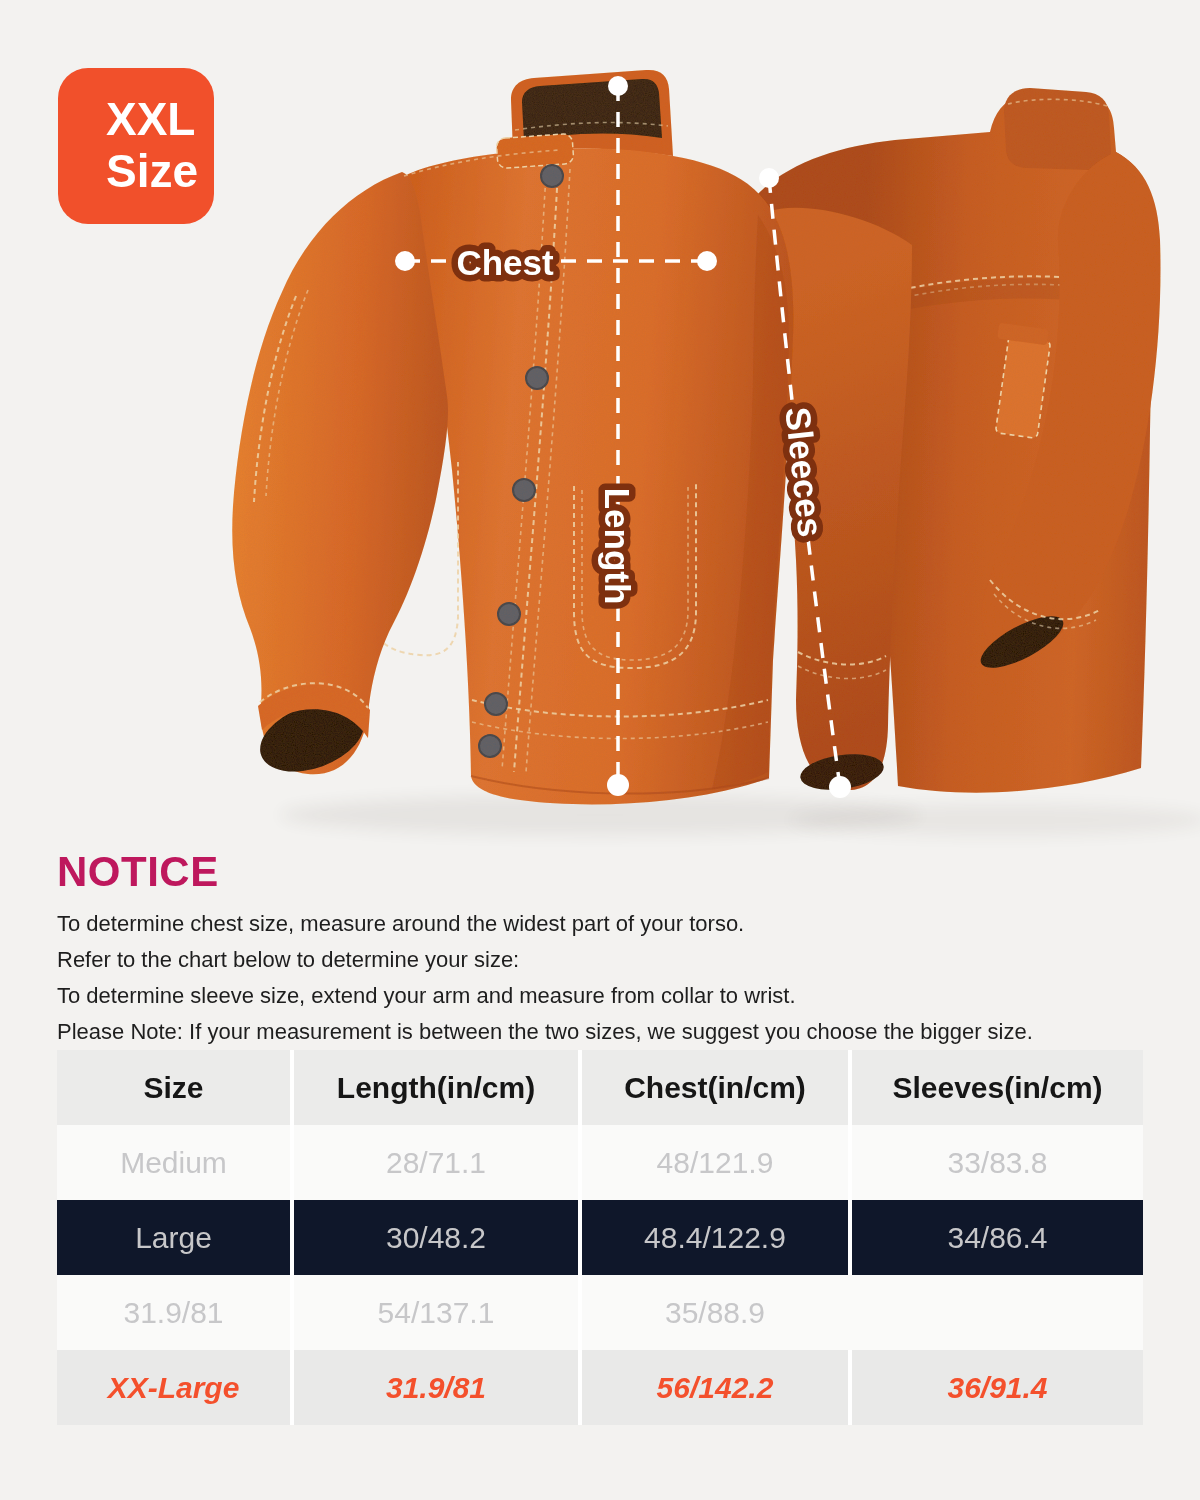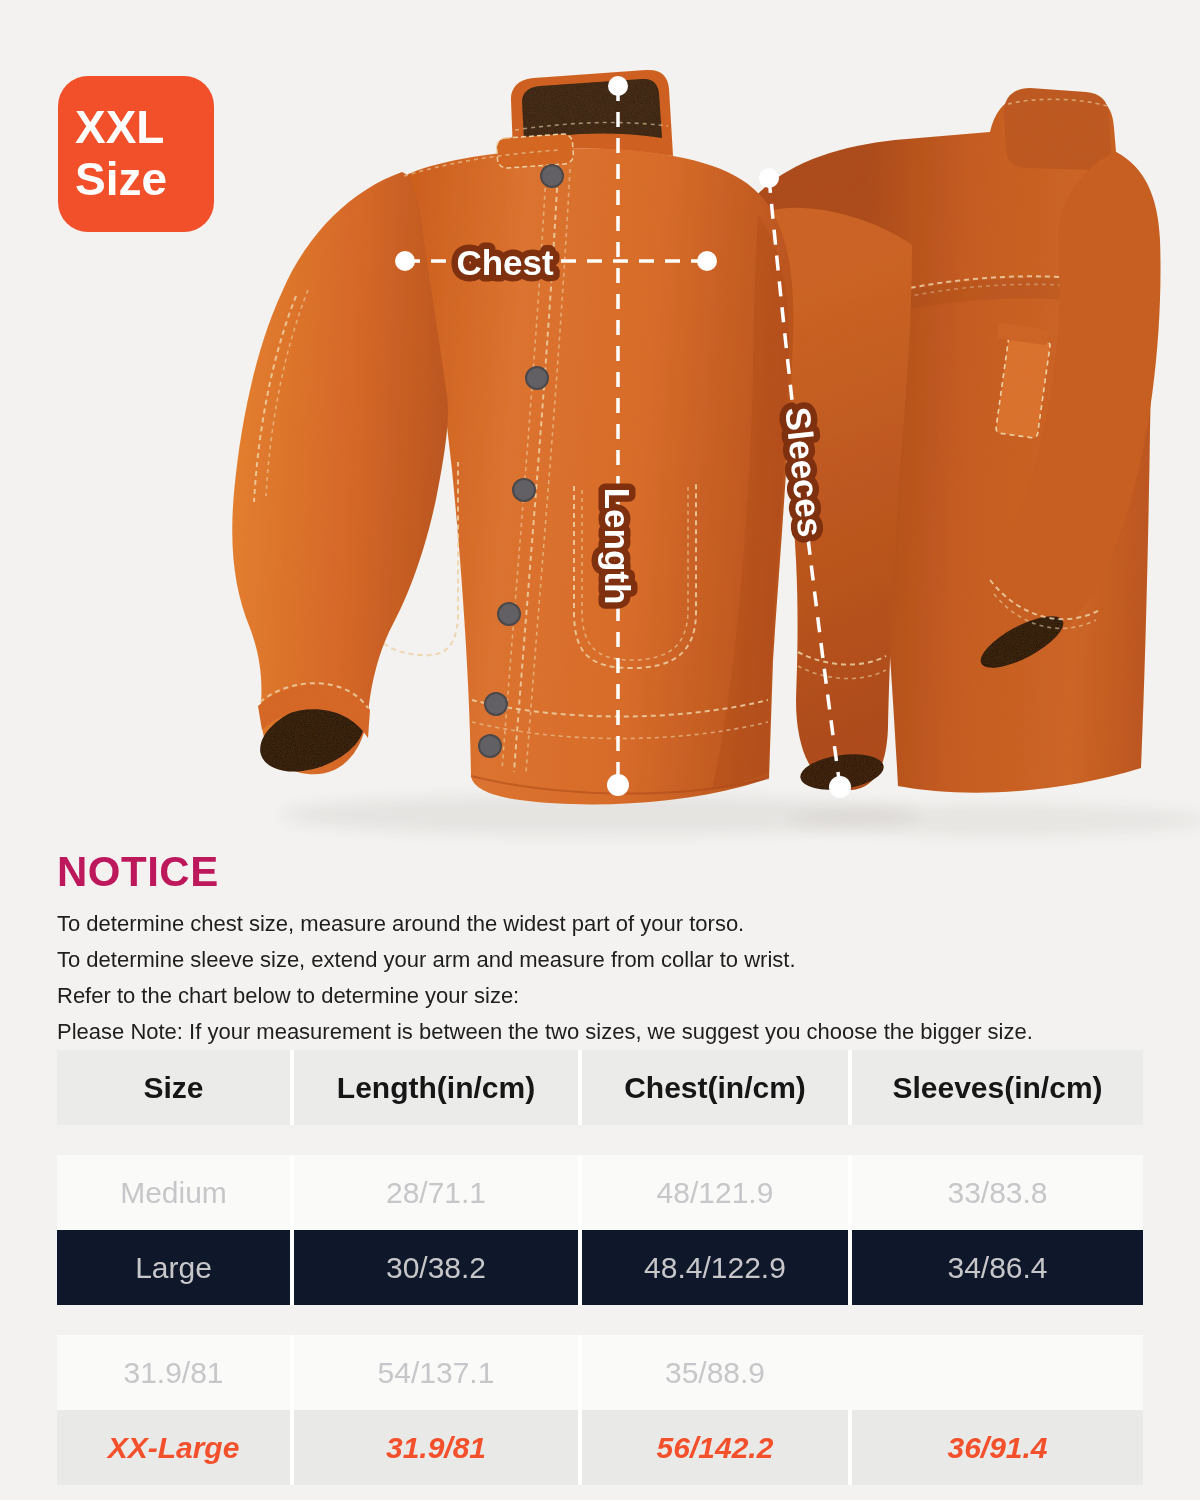--- a/index.html
+++ b/index.html
@@ -3,24 +3,24 @@
 <meta charset="utf-8">
 <style>
   html,body{margin:0;padding:0;}
   body{
     width:1200px;height:1500px;position:relative;overflow:hidden;
     background:#F3F2F0;
     font-family:"Liberation Sans",sans-serif;
   }
   
   .badge{
-    position:absolute;left:58px;top:76px;width:156px;height:156px;
+    position:absolute;left:58px;top:68px;width:156px;height:156px;
     background:#F1502B;border-radius:30px;box-sizing:border-box;
     display:flex;flex-direction:column;justify-content:center;
-    padding-left:17px;color:#FFFFFF;font-weight:700;font-size:46px;line-height:1.12;
+    padding-left:48px;color:#FFFFFF;font-weight:700;font-size:46px;line-height:1.12;
   }
   
   .jacket-svg{position:absolute;left:0;top:0;}
   .measure-label{
     font-family:"Liberation Sans",sans-serif;
     font-size:35px;font-weight:700;fill:#FFFFFF;
     stroke:#7E300F;stroke-width:13px;stroke-linejoin:round;paint-order:stroke;
   }
   .stitch{fill:none;stroke:#F2D8AC;stroke-width:2;stroke-dasharray:5 4;opacity:.85;}
   .stitch2{fill:none;stroke:#F2D8AC;stroke-width:1.6;stroke-dasharray:4 4;opacity:.6;}
@@ -32,21 +32,21 @@
   }
   .notice-text{position:absolute;left:57px;top:906px;width:1100px;}
   .notice-text p{margin:0;font-size:22px;line-height:36px;color:#1E1E1E;}
   
   .size-table{position:absolute;left:57px;top:1050px;width:1086px;}
   .trow{display:grid;grid-template-columns:233px 288px 270px 295px;height:75px;}
   .tcell{display:flex;align-items:center;justify-content:center;font-size:30px;}
   .tcell + .tcell{border-left:4px solid #FFFFFF;box-sizing:border-box;}
   .trow.header{background:#EBEBEA;}
   .trow.header .tcell{font-weight:700;color:#161616;}
-  .trow.light{background:#FAFAF9;margin-top:30px;}
+  .trow.light{background:#FAFAF9;}
   .trow.dark{background:#0f172a;}
   .trow.light .tcell,.trow.dark .tcell{color:#C7C7C9;}
   .trow.highlight{background:#E9E9E8;}
   .trow.highlight .tcell{color:#F4502C;font-weight:700;font-style:italic;}
 </style>
 </head>
 <body>
 
 <div class="badge">
   <span>XXL</span>
@@ -204,41 +204,41 @@
     </g>
     <text class="measure-label" x="505" y="275" text-anchor="middle">Chest</text>
     <text class="measure-label" x="617" y="558" text-anchor="middle" transform="rotate(90 617 546)">Length</text>
     <text class="measure-label" x="804" y="484" text-anchor="middle" transform="rotate(84 804 472)">Sleeces</text>
   </g>
 </svg>
 
 <div class="notice-title">NOTICE</div>
 <div class="notice-text">
   <p>To determine chest size, measure around the widest part of your torso.</p>
+  <p>Refer to the chart below to determine your size:</p>
   <p>To determine sleeve size, extend your arm and measure from collar to wrist.</p>
-  <p>Refer to the chart below to determine your size:</p>
   <p>Please Note: If your measurement is between the two sizes, we suggest you choose the bigger size.</p>
 </div>
 
 <div class="size-table">
   <div class="trow header">
     <div class="tcell">Size</div>
     <div class="tcell">Length(in/cm)</div>
     <div class="tcell">Chest(in/cm)</div>
     <div class="tcell">Sleeves(in/cm)</div>
   </div>
   <div class="trow light">
     <div class="tcell">Medium</div>
     <div class="tcell">28/71.1</div>
     <div class="tcell">48/121.9</div>
     <div class="tcell">33/83.8</div>
   </div>
   <div class="trow dark">
     <div class="tcell">Large</div>
-    <div class="tcell">30/38.2</div>
+    <div class="tcell">30/48.2</div>
     <div class="tcell">48.4/122.9</div>
     <div class="tcell">34/86.4</div>
   </div>
   <div class="trow light">
     <div class="tcell">31.9/81</div>
     <div class="tcell">54/137.1</div>
     <div class="tcell">35/88.9</div>
   </div>
   <div class="trow highlight">
     <div class="tcell">XX-Large</div>

